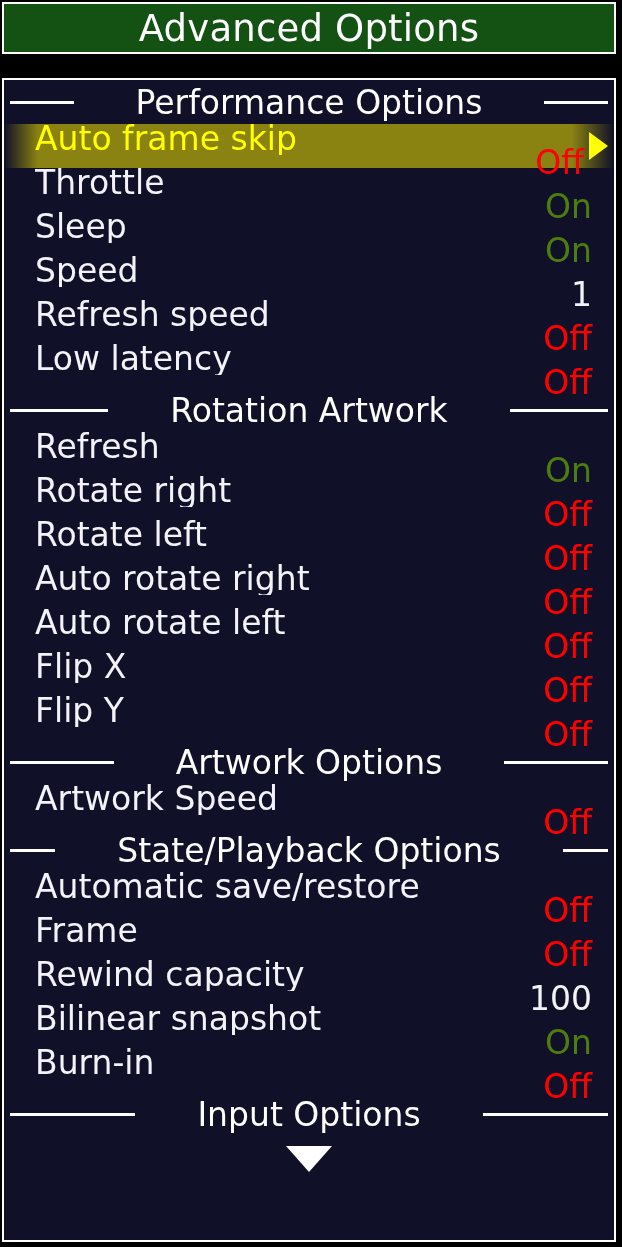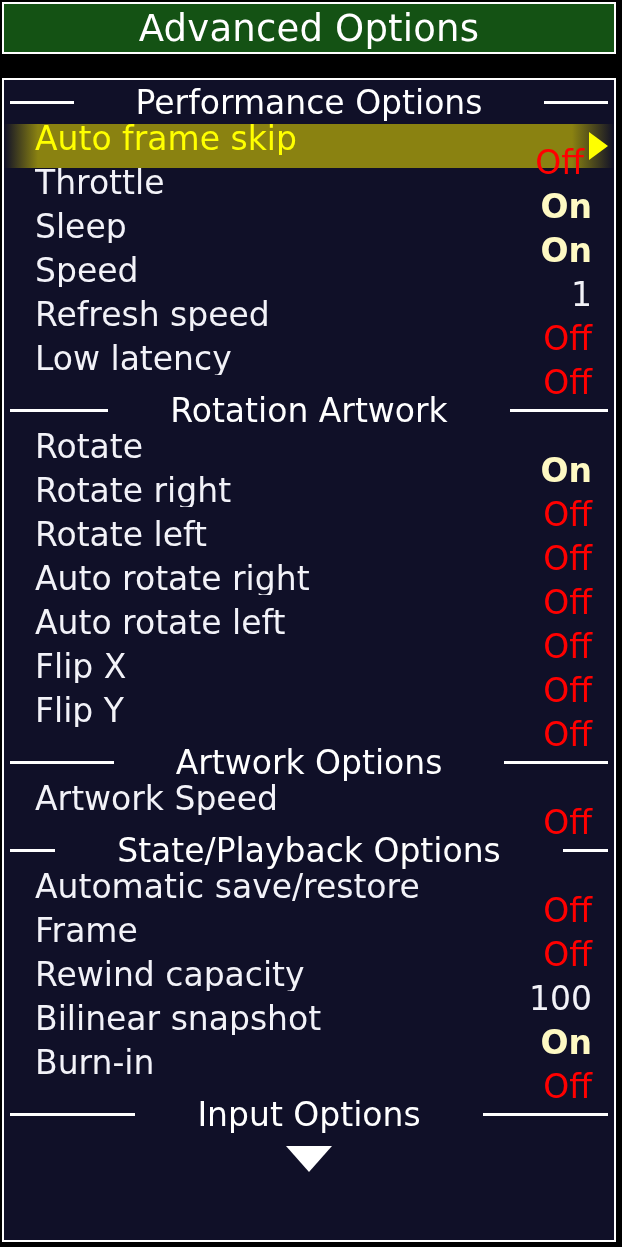--- a/index.html
+++ b/index.html
@@ -95,21 +95,21 @@
   }
   .row-value {
     flex: 0 0 auto;
     font-size: 33px;
     line-height: 1;
     text-align: right;
     white-space: nowrap;
     padding-right: 22px;
     margin-top: 48px;
   }
-  .v-on  { color: #fef9c3; font-weight: bold; }
+  .v-on  { color: #4d7c0f; }
   .v-off { color: #ff0000; }
   .v-num { color: #f2f2f8; }
 
   
   .row.selected {
     background: linear-gradient(to right,
                 #101028 0px,
                 #8a8211 34px,
                 #8a8211 calc(100% - 42px),
                 #101028 100%);
@@ -183,21 +183,21 @@
       <div class="row">
         <div class="row-label">Low latency</div>
         <div class="row-value v-off">Off</div>
       </div>
       <div class="section-head">
         <div class="section-rule"></div>
         <div class="section-title">Rotation Artwork</div>
         <div class="section-rule"></div>
       </div>
       <div class="row">
-        <div class="row-label">Rotate</div>
+        <div class="row-label">Refresh</div>
         <div class="row-value v-on">On</div>
       </div>
       <div class="row">
         <div class="row-label">Rotate right</div>
         <div class="row-value v-off">Off</div>
       </div>
       <div class="row">
         <div class="row-label">Rotate left</div>
         <div class="row-value v-off">Off</div>
       </div>

